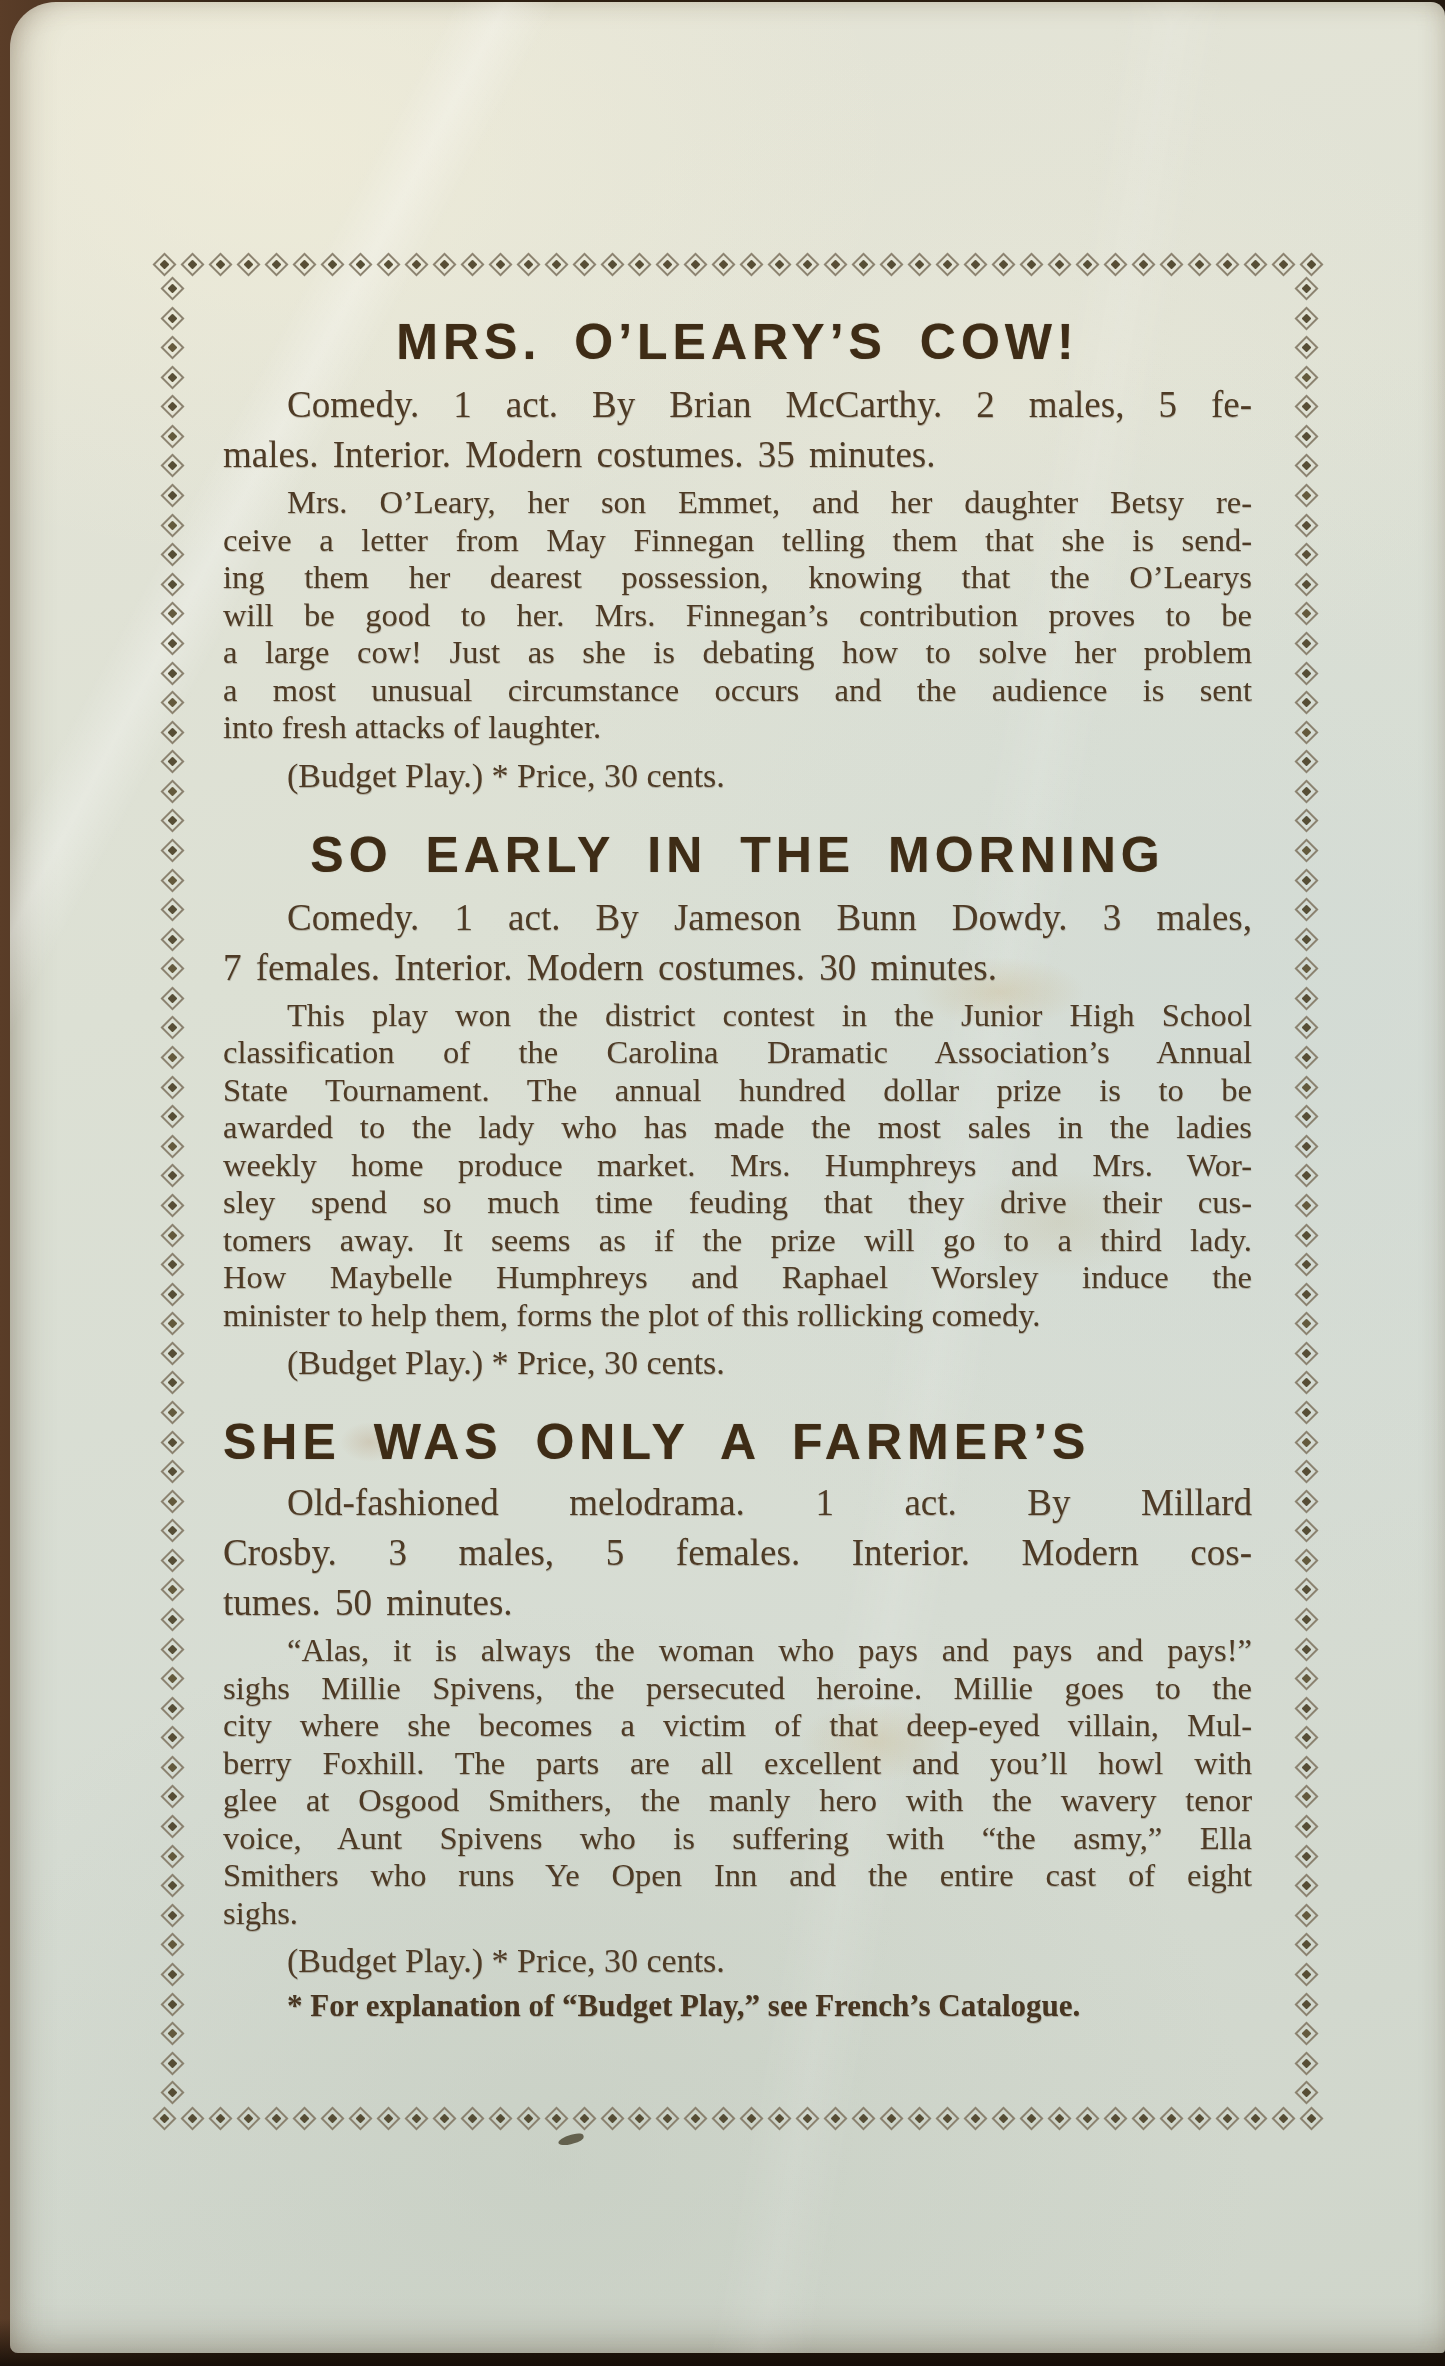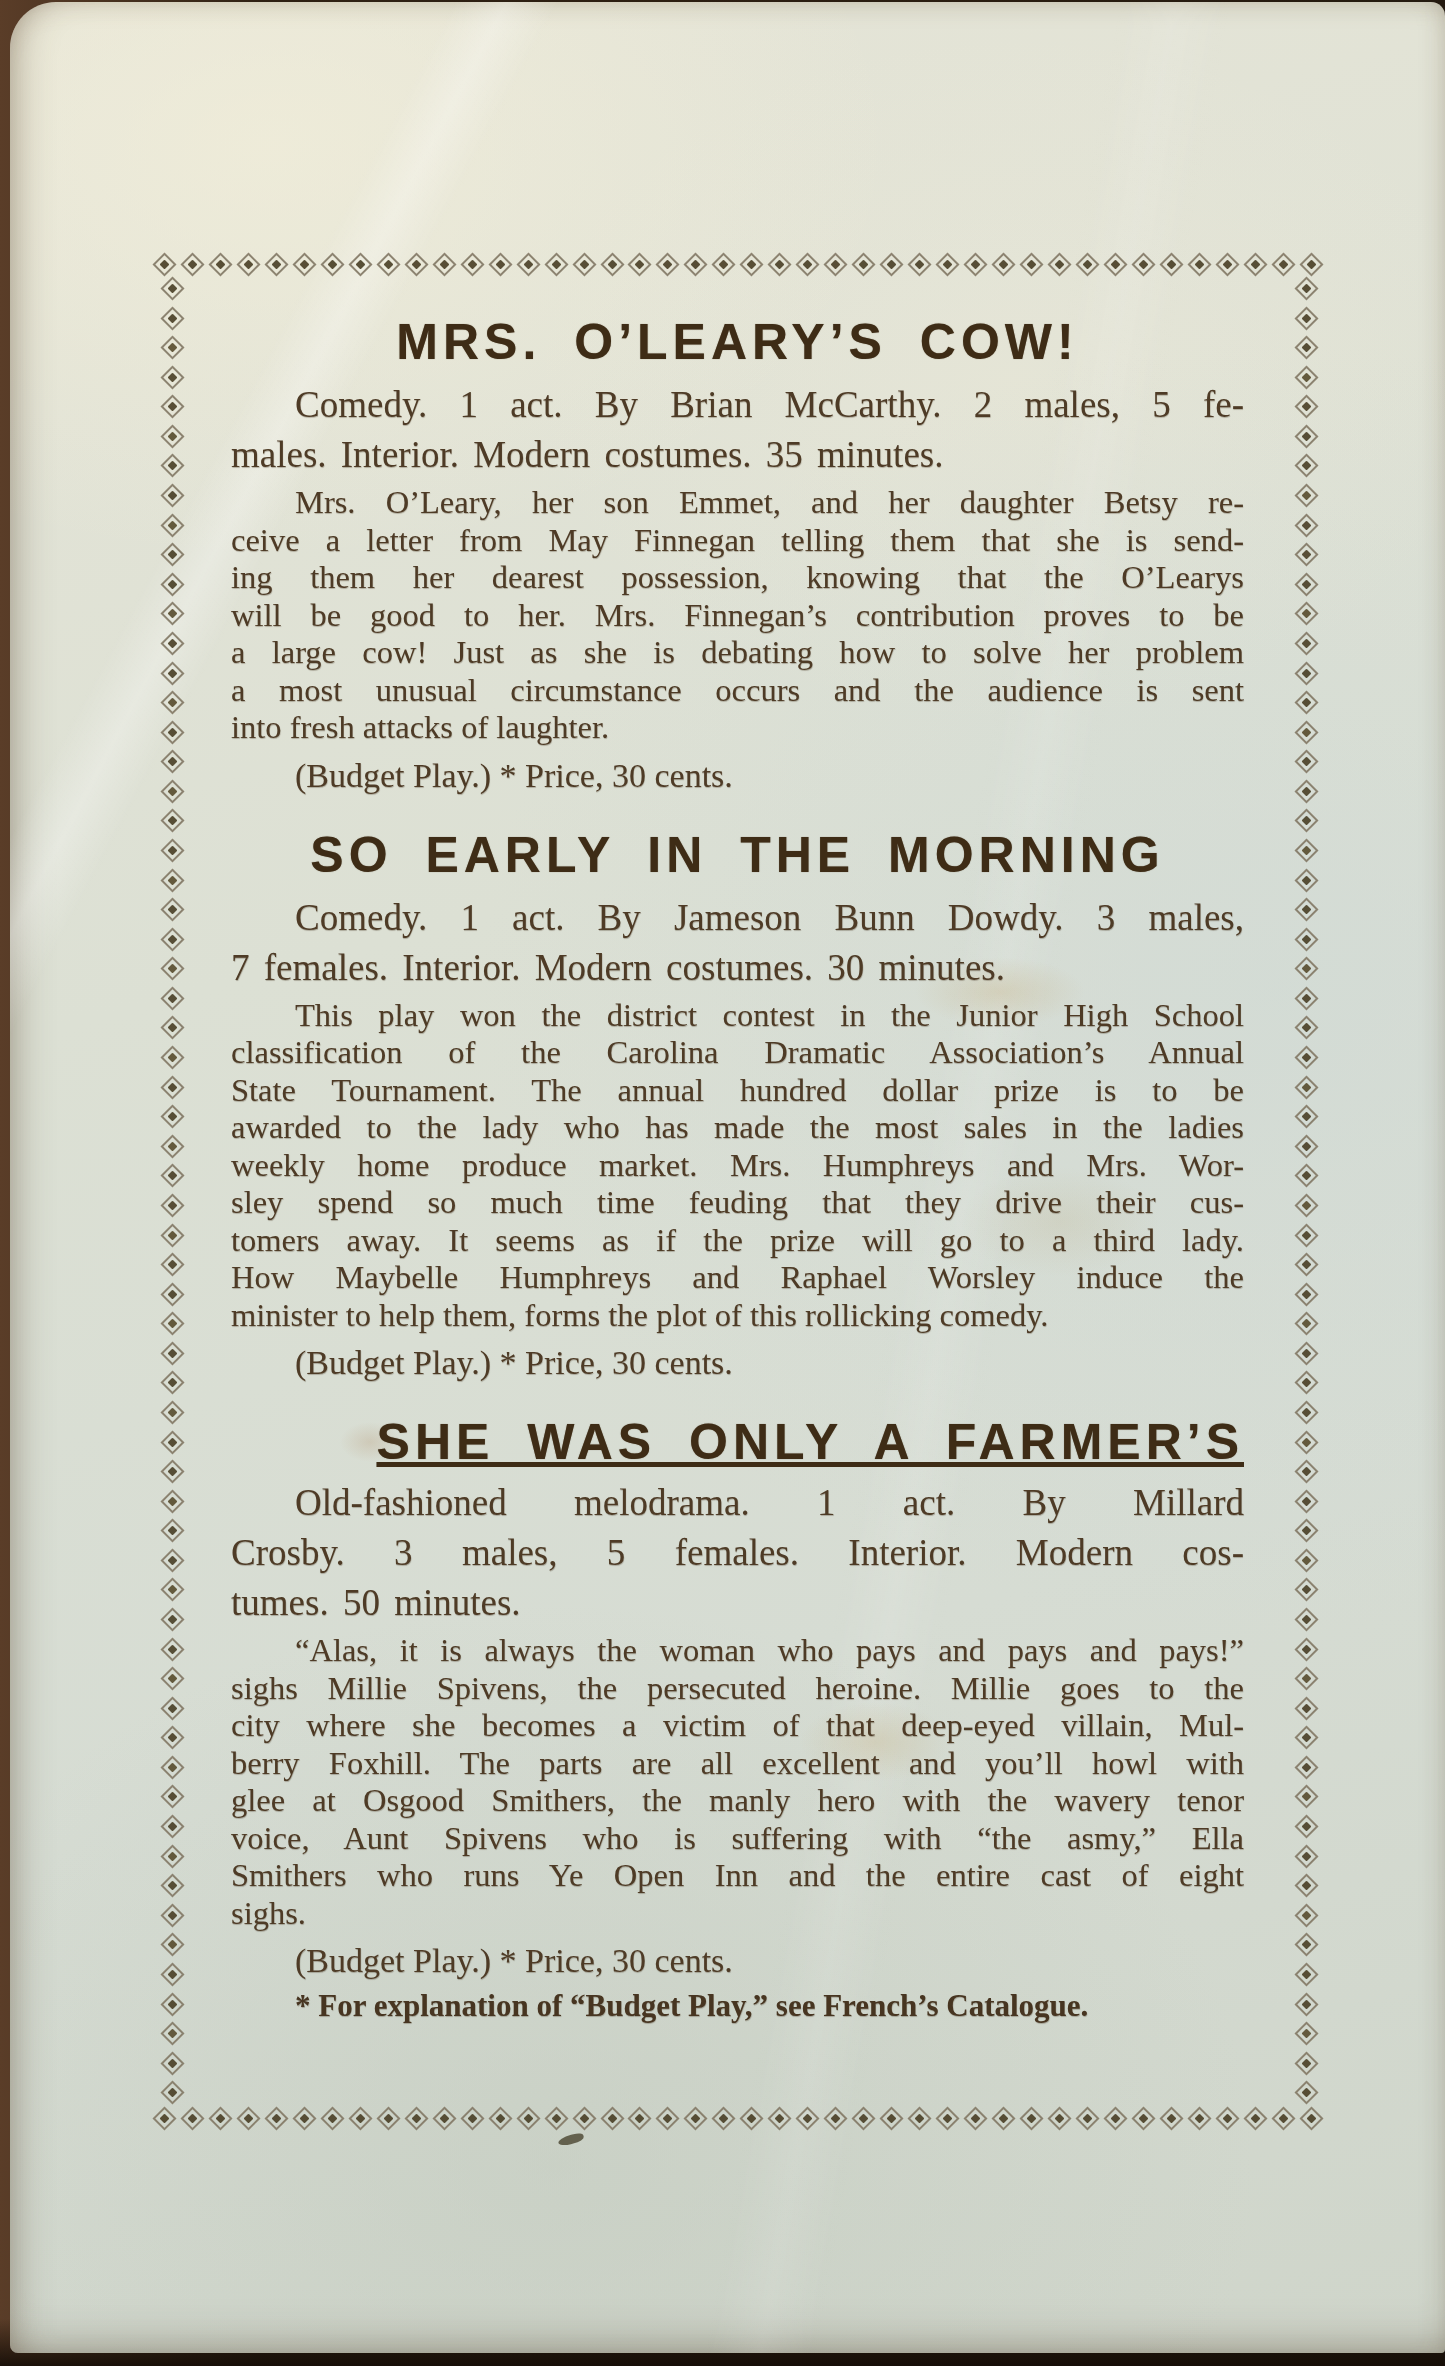--- a/index.html
+++ b/index.html
@@ -45,28 +45,28 @@
   .edge.top   {left:146px; top:248px;  width:1164px; height:28px; flex-direction:row;}
   .edge.bottom{left:146px; top:2102px; width:1164px; height:28px; flex-direction:row;}
   .edge.left  {left:148px; top:278px;  width:28px; height:1822px; flex-direction:column;}
   .edge.right {left:1282px;top:278px;  width:28px; height:1822px; flex-direction:column;}
   .dia{flex:0 0 auto; width:17px; height:17px; box-sizing:border-box;
     border:2px solid #857b68; transform:rotate(45deg); position:relative; opacity:.92;}
   .dia::after{content:""; position:absolute; inset:3px; background:#4c4229; border-radius:1px;}
   .edge.left .dia:nth-child(3n)::after,.edge.right .dia:nth-child(4n)::after{background:#5a4f31;}
   
   .content{position:absolute; left:205px; top:312px; width:1045px; color:#4e3b26;}
-  section{margin:0 16px 30px;}
+  section{margin:0 8px 30px;}
   .play-title{
     margin:0 0 10px; text-align:center;
     font-family:"Liberation Sans", sans-serif; font-weight:700;
     font-size:50px; line-height:1.12; letter-spacing:5px; word-spacing:14px;
     color:#3e2c16; text-shadow:0 0 1px rgba(62,44,22,.55);
   }
-  .title-lines .line{text-align:right;text-decoration:underline;}
+  .title-lines .line{text-align:left;}
   .title-lines{margin-bottom:8px;}
   .justified .line{text-align:justify; text-align-last:justify;}
   .justified .line.last{text-align-last:left;}
   .meta{font-size:37px; line-height:50px; margin-bottom:4px; word-spacing:5px;}
   .meta .line:first-child{text-indent:64px;}
   .desc{font-size:32.5px; line-height:37.5px;}
   .desc .line:first-child{text-indent:64px;}
   .content{text-shadow:0.4px 0.6px 0.7px rgba(66,50,30,.3);}
   .price{font-size:34px; line-height:42px; margin:8px 0 0; text-indent:64px;}
   .footnote{

